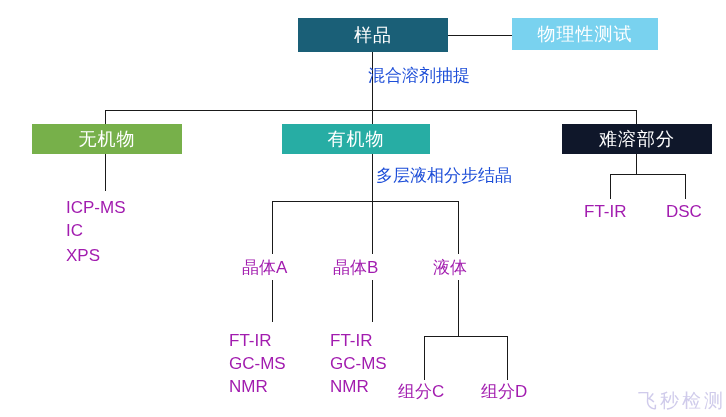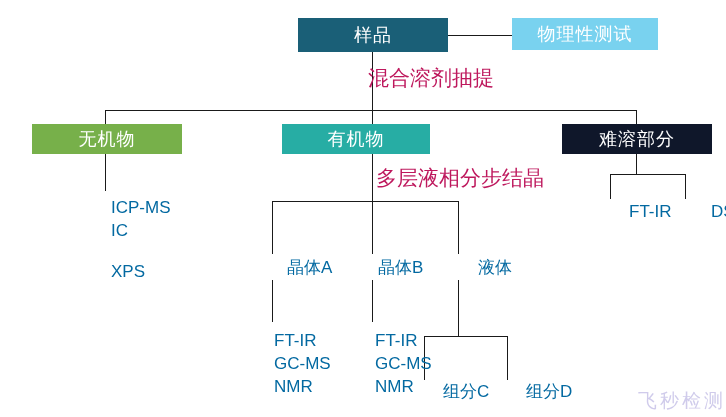--- a/index.html
+++ b/index.html
@@ -41,33 +41,32 @@
     position: absolute;
     background: #1a1a1a;
     z-index: 1;
   }
   .ln-h { height: 1px; }
   .ln-v { width: 1px; }
 
   
   .txt {
     position: absolute;
-    color: #0369a1;
+    color: #a21caf;
     font-size: 17px;
     line-height: 23px;
     white-space: pre;
     z-index: 4;
-    margin-left: 45px;
   }
   .txt-cn { font-size: 17px; text-align: right; }
 
   .annot {
     position: absolute;
-    color: #be185d;
-    font-size: 21px;
+    color: #1d4ed8;
+    font-size: 17px;
     white-space: pre;
     z-index: 4;
   }
 
   .watermark {
     position: absolute;
     color: #c8c3e8;
     font-size: 19px;
     letter-spacing: 3px;
     white-space: pre;
@@ -131,21 +130,21 @@
     <span>难溶部分</span>
   </div>
 
   <div class="annot" style="left:368px; top:64px;">混合溶剂抽提</div>
 
   <div class="annot" style="left:376px; top:164px;">多层液相分步结晶</div>
 
 
   <div class="txt" style="left:66px; top:196px;">ICP-MS</div>
   <div class="txt" style="left:66px; top:219px;">IC</div>
-  <div class="txt" style="left:66px; top:260px;">XPS</div>
+  <div class="txt" style="left:66px; top:244px;">XPS</div>
 
   <div class="txt" style="left:584px; top:200px;">FT-IR</div>
   <div class="txt" style="left:666px; top:200px;">DSC</div>
 
   <div class="txt txt-cn" style="left:242px; top:256px;">晶体A</div>
   <div class="txt txt-cn" style="left:333px; top:256px;">晶体B</div>
   <div class="txt txt-cn" style="left:433px; top:256px;">液体</div>
 
   <div class="txt" style="left:229px; top:329px;">FT-IR</div>
   <div class="txt" style="left:229px; top:352px;">GC-MS</div>

